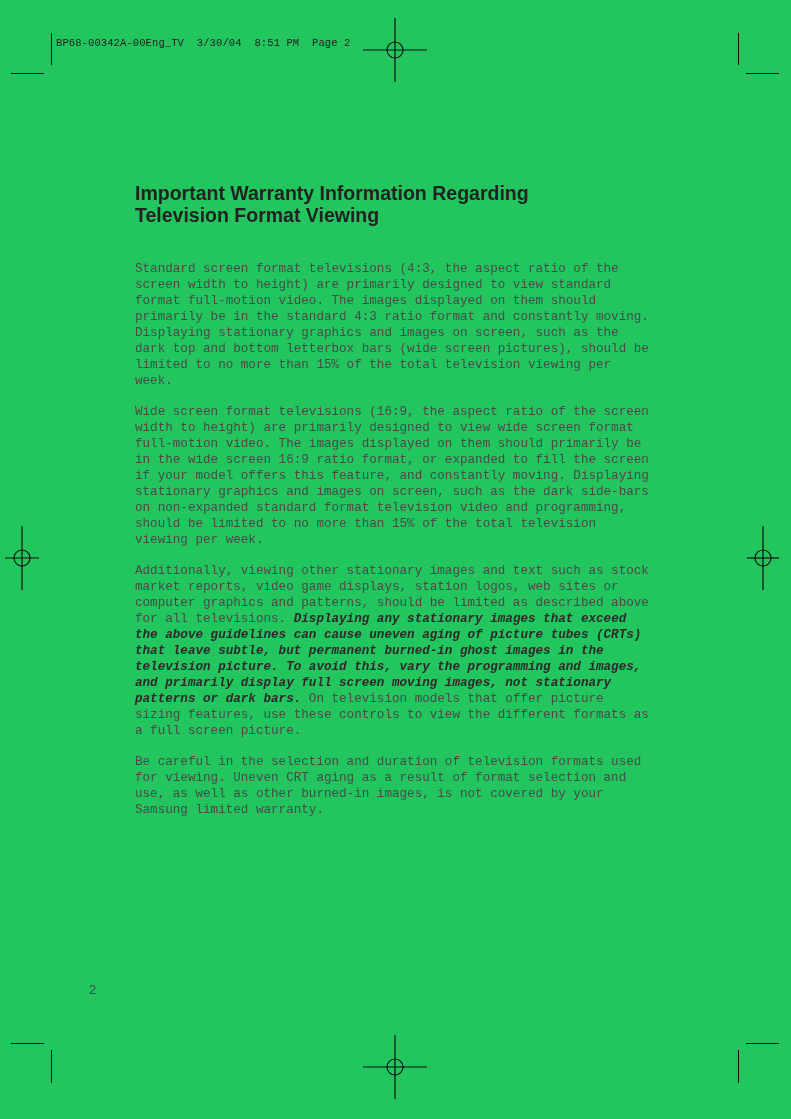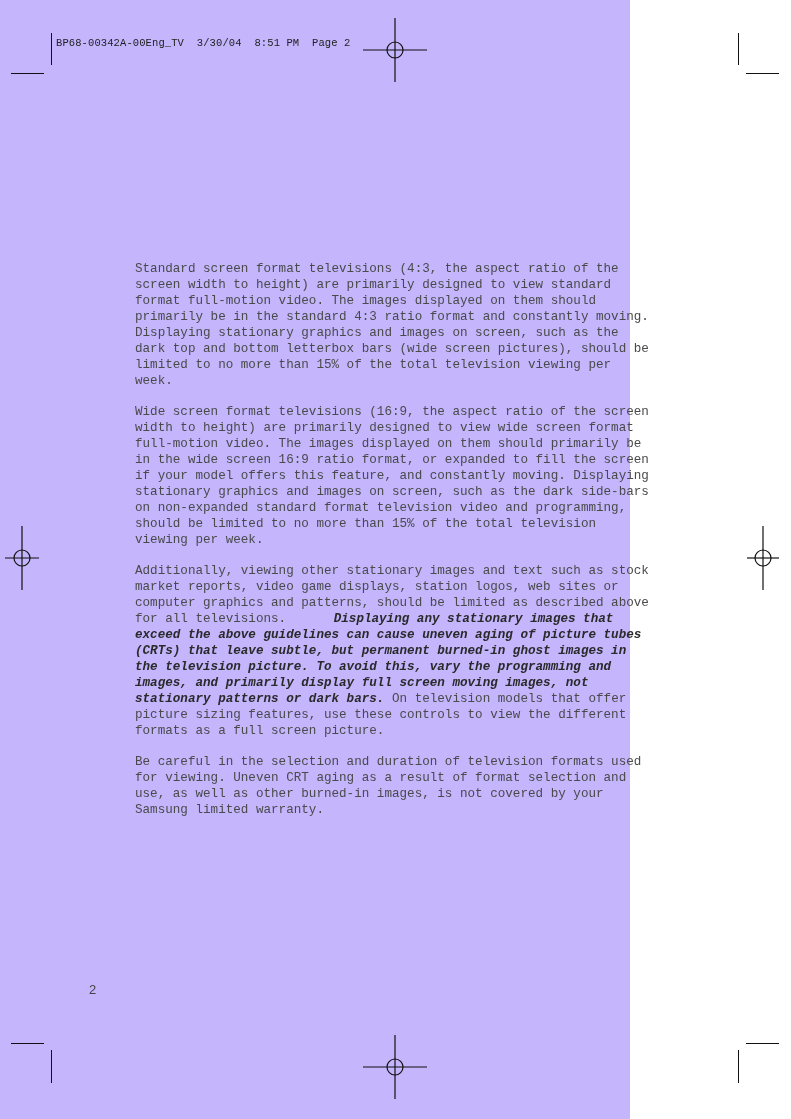--- a/index.html
+++ b/index.html
@@ -1,37 +1,37 @@
 <!DOCTYPE html>
 <html><head>
   <meta charset="utf-8">
   <style>
     html, body { margin: 0; padding: 0; background: #ffffff; }
     body { width: 791px; height: 1119px; position: relative; overflow: hidden; }
-    .page { position: absolute; left: 0; top: 0; width: 630px; height: 1119px; background: #c4b5fd; }
+    .page { position: absolute; left: 0; top: 0; width: 791px; height: 1119px; background: #22c55e; }
     .slug {
       position: absolute; left: 56px; top: 37px;
       font-family: "Liberation Mono", monospace; font-size: 10.5px; color: #222;
       white-space: pre; letter-spacing: 0.1px;
     }
     .line { position: absolute; background: #111; }
     .reg { position: absolute; width: 64px; height: 64px; }
     .reg svg { width: 100%; height: 100%; display: block; }
     .title {
       position: absolute; left: 135px; top: 182px; width: 520px;
       font-family: "Liberation Sans", sans-serif; font-weight: bold;
       font-size: 19.5px; line-height: 22px; color: #222;
       margin: 0;
     }
     .body {
       position: absolute; left: 135px; top: 261px; width: 520px;
       font-family: "Liberation Serif", serif; font-size: 12.6px; line-height: 16px; color: #4a4a4a;
     }
     .body p { margin: 0 0 15px 0; font-family: Liberation Mono, monospace; }
-    .emph { font-weight: bold; font-style: italic; color: #2a2a2a; margin-left: 40px; }
+    .emph { font-weight: bold; font-style: italic; color: #2a2a2a; }
     .pagenum {
       position: absolute; left: 89px; top: 982px;
       font-family: "Liberation Sans", sans-serif; font-size: 13px; color: #444;
     }
   </style>
 </head>
 <body>
 
 <div class="page">
 
@@ -74,20 +74,24 @@
   </div>
 
   <div class="reg" style="left:731px; top:526px; width:64px; height:64px;">
     <svg viewBox="0 0 64 64">
         <line x1="16" y1="32" x2="48" y2="32" stroke="#111" stroke-width="1.2"></line>
         <line x1="32" y1="0" x2="32" y2="64" stroke="#111" stroke-width="1.2"></line>
         <circle cx="32" cy="32" r="8" fill="none" stroke="#111" stroke-width="1.2"></circle>
       </svg>
   </div>
 
+  <h1 class="title">
+    <span>Important Warranty Information Regarding</span><br>
+    <span>Television Format Viewing</span>
+  </h1>
 
   <div class="body">
     <p>Standard screen format televisions (4:3, the aspect ratio of the screen width to height) are primarily designed to view standard format full-motion video. The images displayed on them should primarily be in the standard 4:3 ratio format and constantly moving. Displaying stationary graphics and images on screen, such as the dark top and bottom letterbox bars (wide screen pictures), should be limited to no more than 15% of the total television viewing per week.</p>
     <p>Wide screen format televisions (16:9, the aspect ratio of the screen width to height) are primarily designed to view wide screen format full-motion video. The images displayed on them should primarily be in the wide screen 16:9 ratio format, or expanded to fill the screen if your model offers this feature, and constantly moving. Displaying stationary graphics and images on screen, such as the dark side-bars on non-expanded standard format television video and programming, should be limited to no more than 15% of the total television viewing per week.</p>
     <p><span>Additionally, viewing other stationary images and text such as stock market reports, video game displays, station logos, web sites or computer graphics and patterns, should be limited as described above for all televisions. </span><span class="emph">Displaying any stationary images that exceed the above guidelines can cause uneven aging of picture tubes (CRTs) that leave subtle, but permanent burned-in ghost images in the television picture. To avoid this, vary the programming and images, and primarily display full screen moving images, not stationary patterns or dark bars.</span><span> On television models that offer picture sizing features, use these controls to view the different formats as a full screen picture.</span></p>
     <p>Be careful in the selection and duration of television formats used for viewing. Uneven CRT aging as a result of format selection and use, as well as other burned-in images, is not covered by your Samsung limited warranty.</p>
   </div>
 
   <div class="pagenum">2</div>
 

